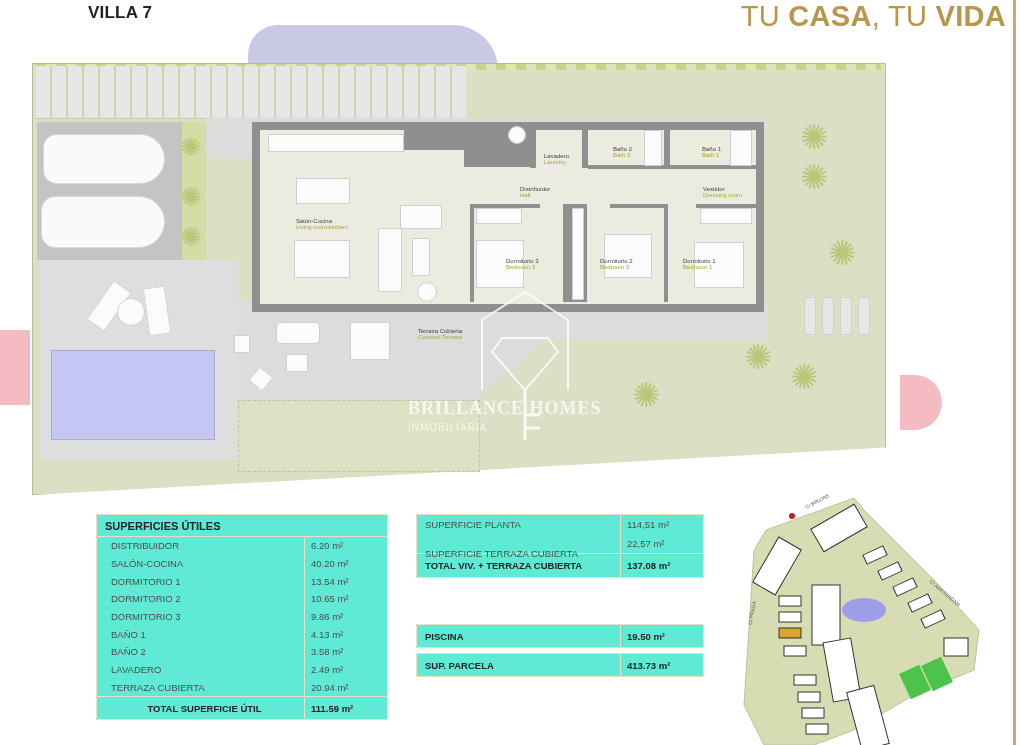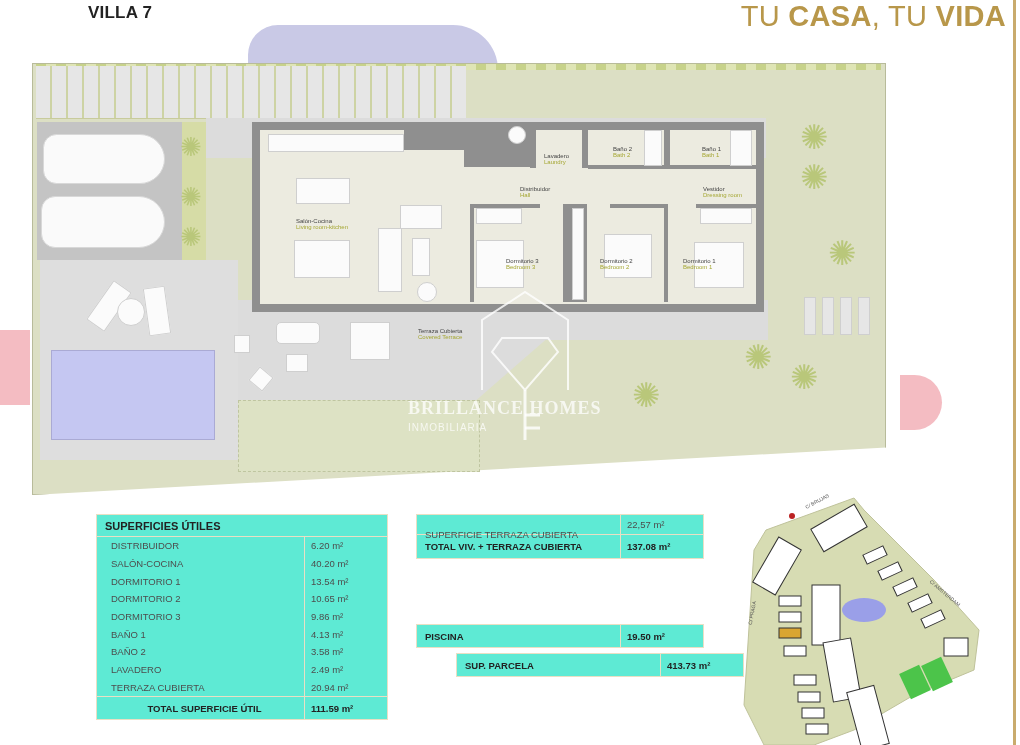--- a/index.html
+++ b/index.html
@@ -221,36 +221,40 @@
       <span class="c2">20.94 m²</span>
     </div>
   <div class="row total" style="height:22px;text-align:center;">
       <span class="c1">TOTAL SUPERFICIE ÚTIL</span>
       <span class="c2">111.59 m²</span>
     </div>
 </div>
 
 <div class="abs table" style="left:416px;top:514px;width:286px;">
   <div class="row" style="height:19px;">
+      <span class="c1" style="padding-left:8px;">Superficie Planta</span>
+      <span class="c2">114,51 m²</span>
+    </div>
+  <div class="row" style="height:19px;">
       <span class="c1" style="padding-left:8px;margin-top:20px;">Superficie Terraza Cubierta</span>
       <span class="c2">22,57 m²</span>
     </div>
   <div class="row total" style="height:23px;">
       <span class="c1">TOTAL VIV. + TERRAZA CUBIERTA</span>
       <span class="c2">137.08 m²</span>
     </div>
 </div>
 
 <div class="abs table" style="left:416px;top:624px;width:286px;">
   <div class="row total" style="height:22px;border-top:none;">
       <span class="c1">PISCINA</span>
       <span class="c2">19.50 m²</span>
     </div>
 </div>
-<div class="abs table" style="left:416px;top:653px;width:286px;margin-left:40px;">
+<div class="abs table" style="left:416px;top:653px;width:286px;">
   <div class="row total" style="height:22px;border-top:none;">
       <span class="c1">SUP. PARCELA</span>
       <span class="c2">413.73 m²</span>
     </div>
 </div>
 
 <div class="abs sitemap">
   <svg width="300" height="255" viewBox="0 0 300 255">
     <path d="M62,40 L150,8 L160,20 L230,90 L275,140 L270,180 L210,205 L150,240 L110,255 L60,255 L40,215 L50,60 Z" fill="#d7dcb3" stroke="#bfc29a"></path>
     <rect x="110" y="25" width="50" height="26" fill="#fff" stroke="#333" transform="rotate(-30 135 38)"></rect>

